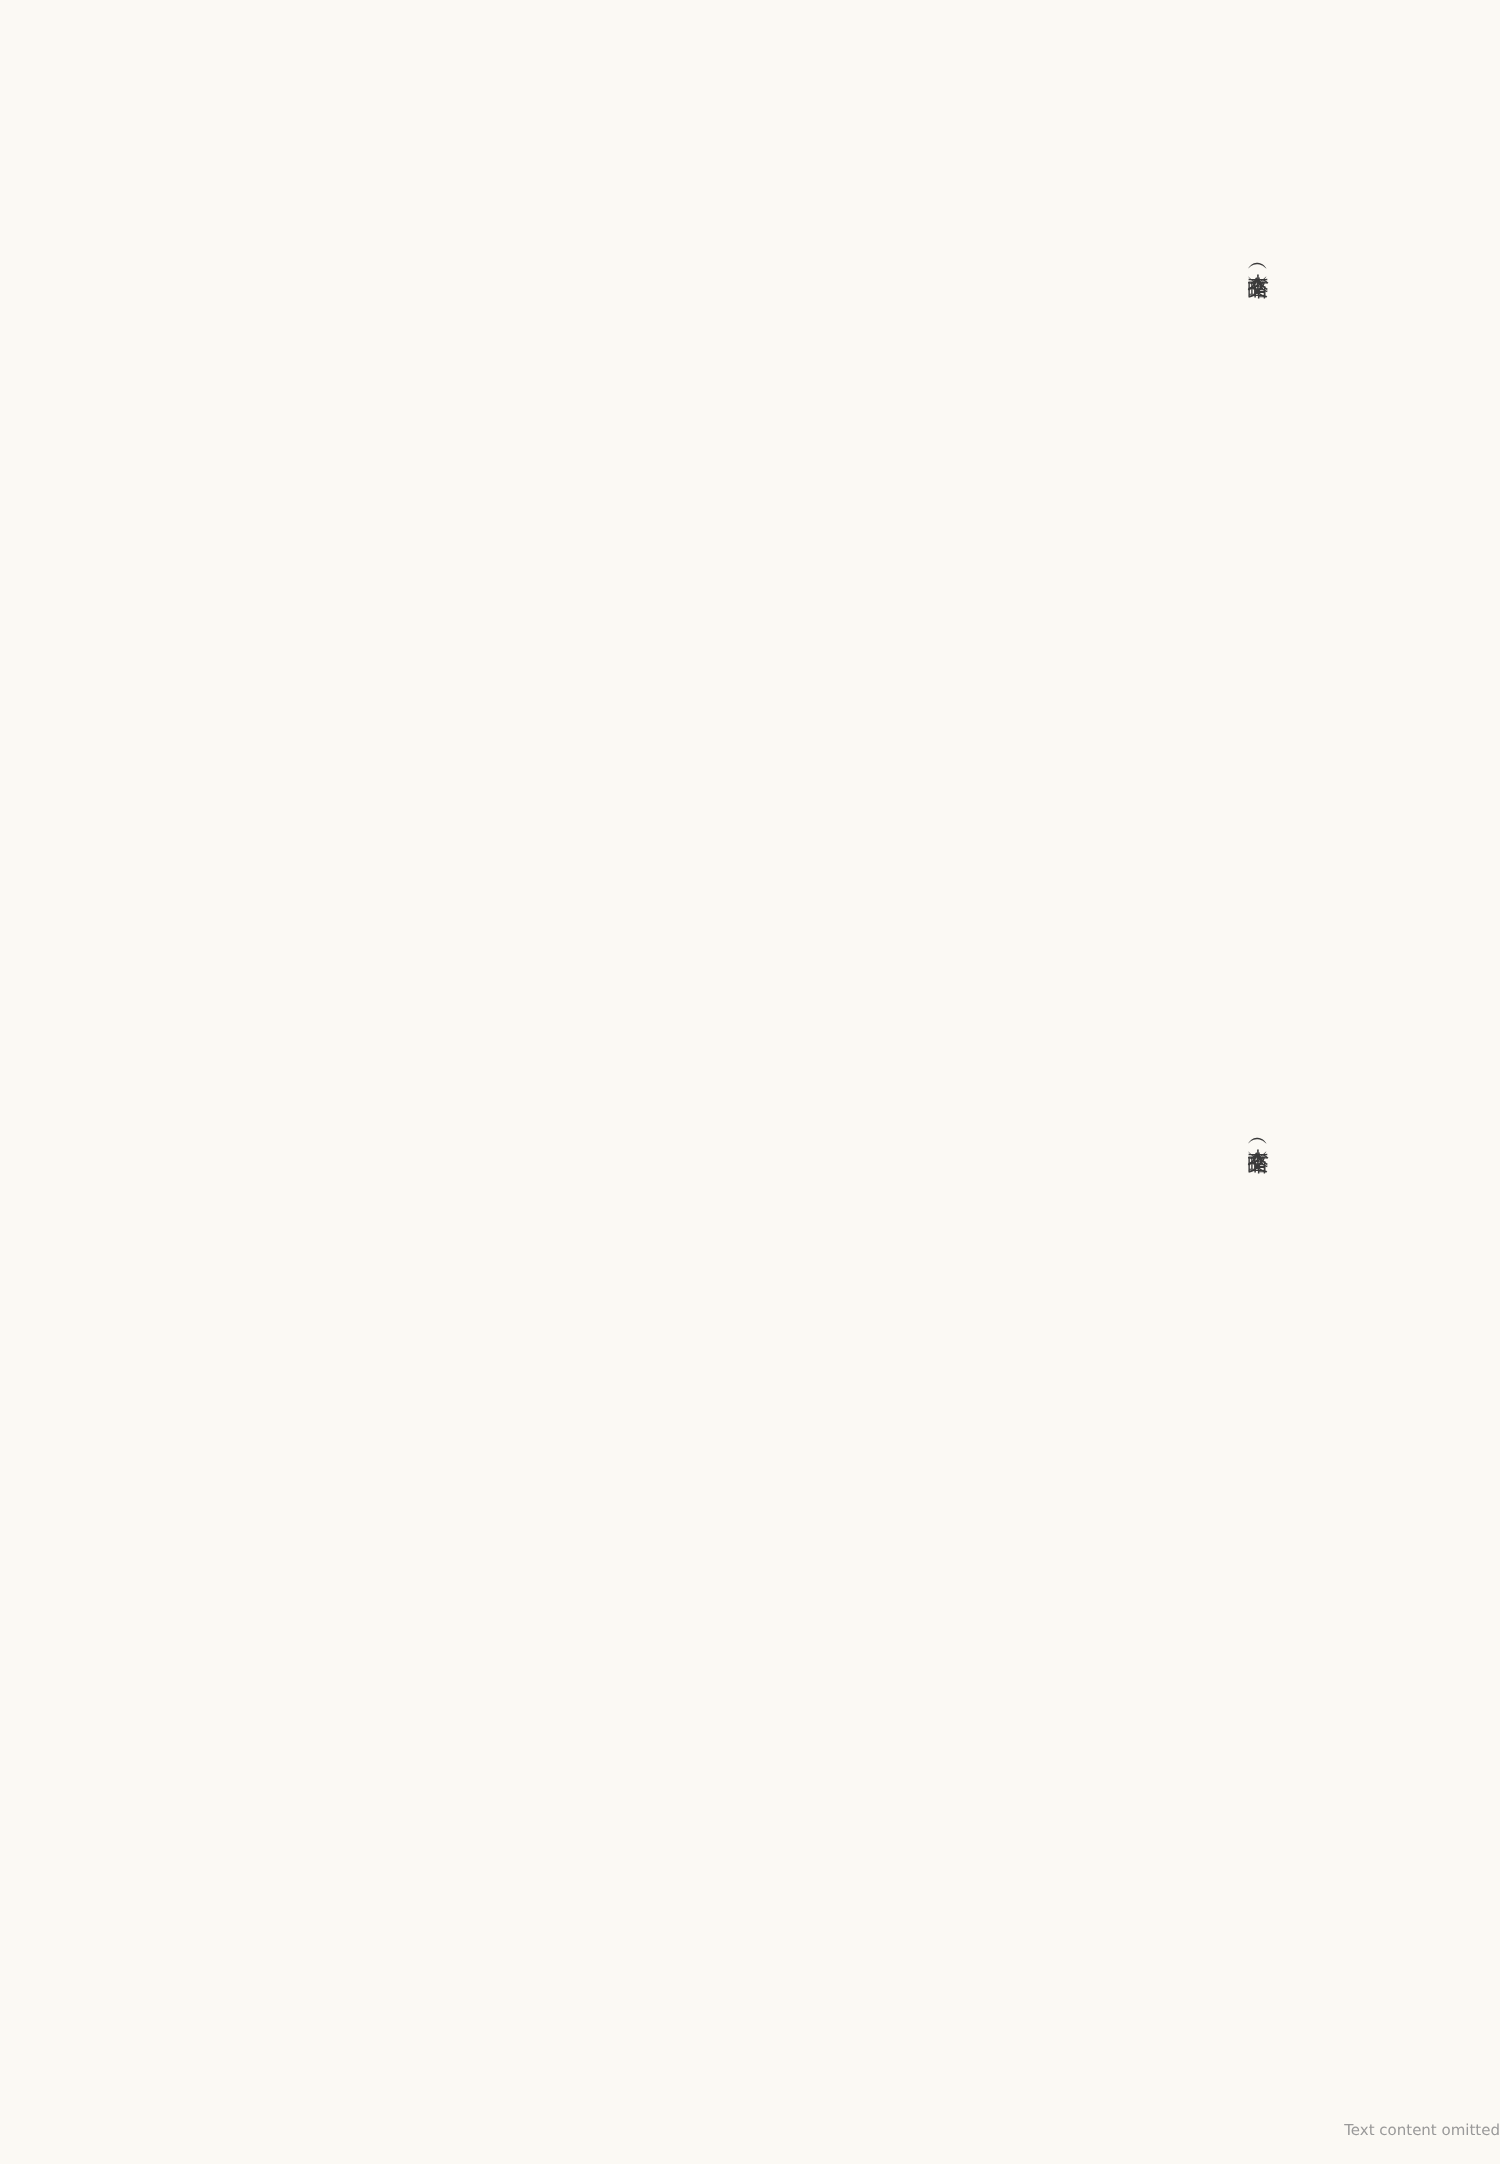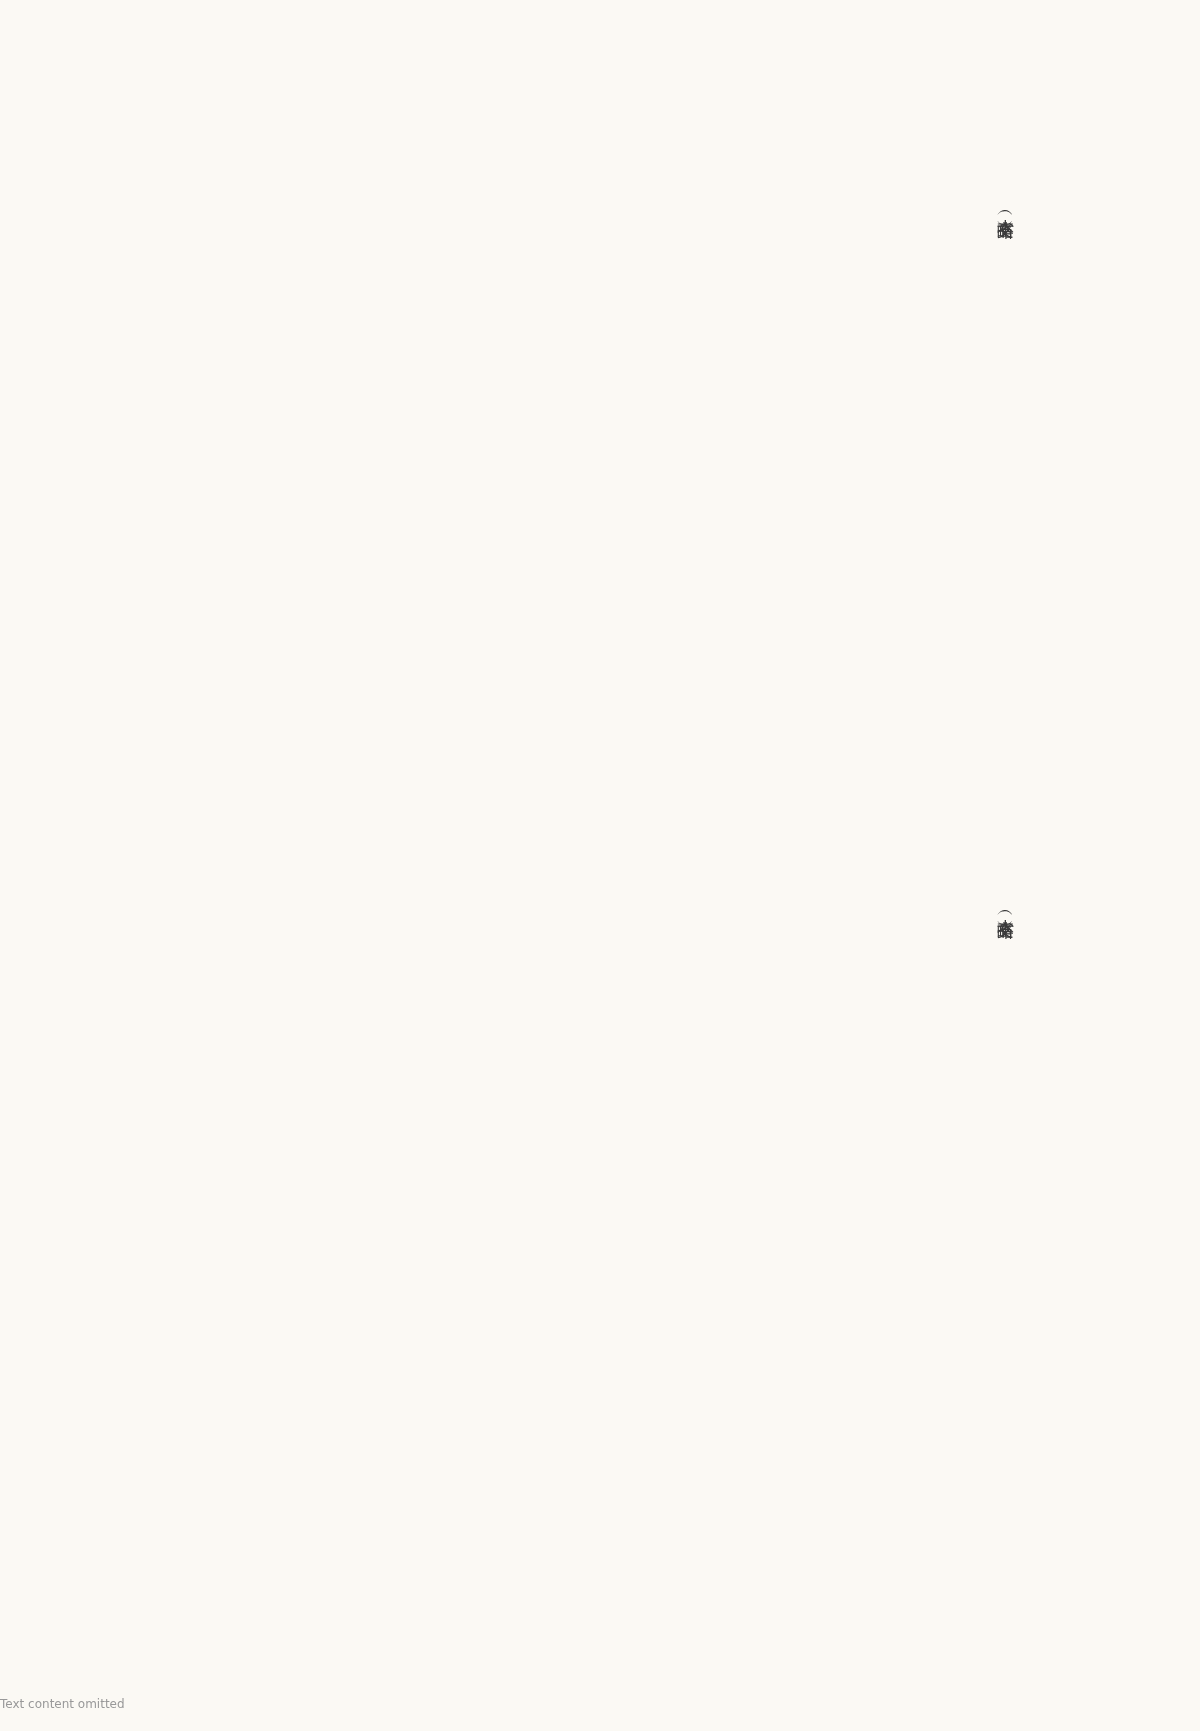--- a/index.html
+++ b/index.html
@@ -16,21 +16,21 @@
     writing-mode: vertical-rl;
     font-size: 17px;
     line-height: 28px;
     letter-spacing: 1px;
   }
   .block.top { right: 180px; top: 205px; height: 600px; width: 880px; }
   .block.bottom { right: 180px; top: 905px; height: 600px; width: 880px; }
   .line { display: block; color: #3a3a3a; }
   .notice {
     position: absolute; left: 0; right: 0; bottom: 20px;
-    text-align: left; font-size: 12px; color: #999;
+    text-align: right; font-size: 12px; color: #999;
     font-family: "DejaVu Sans", sans-serif;
   }
 </style>
 </head>
 <body>
 
 <div class="block top">
   <span class="line">（本文省略）</span>
 </div>
 

